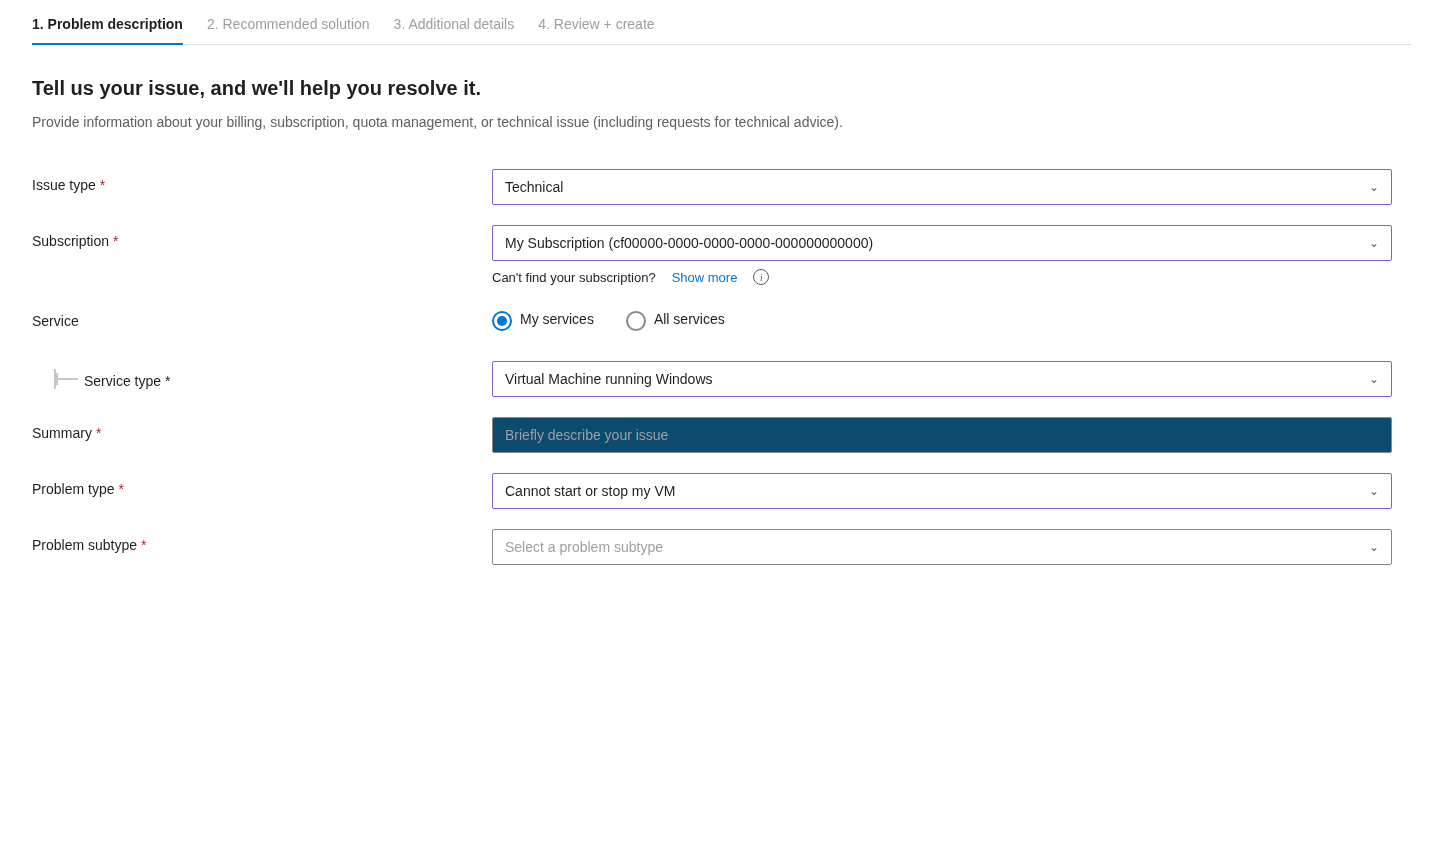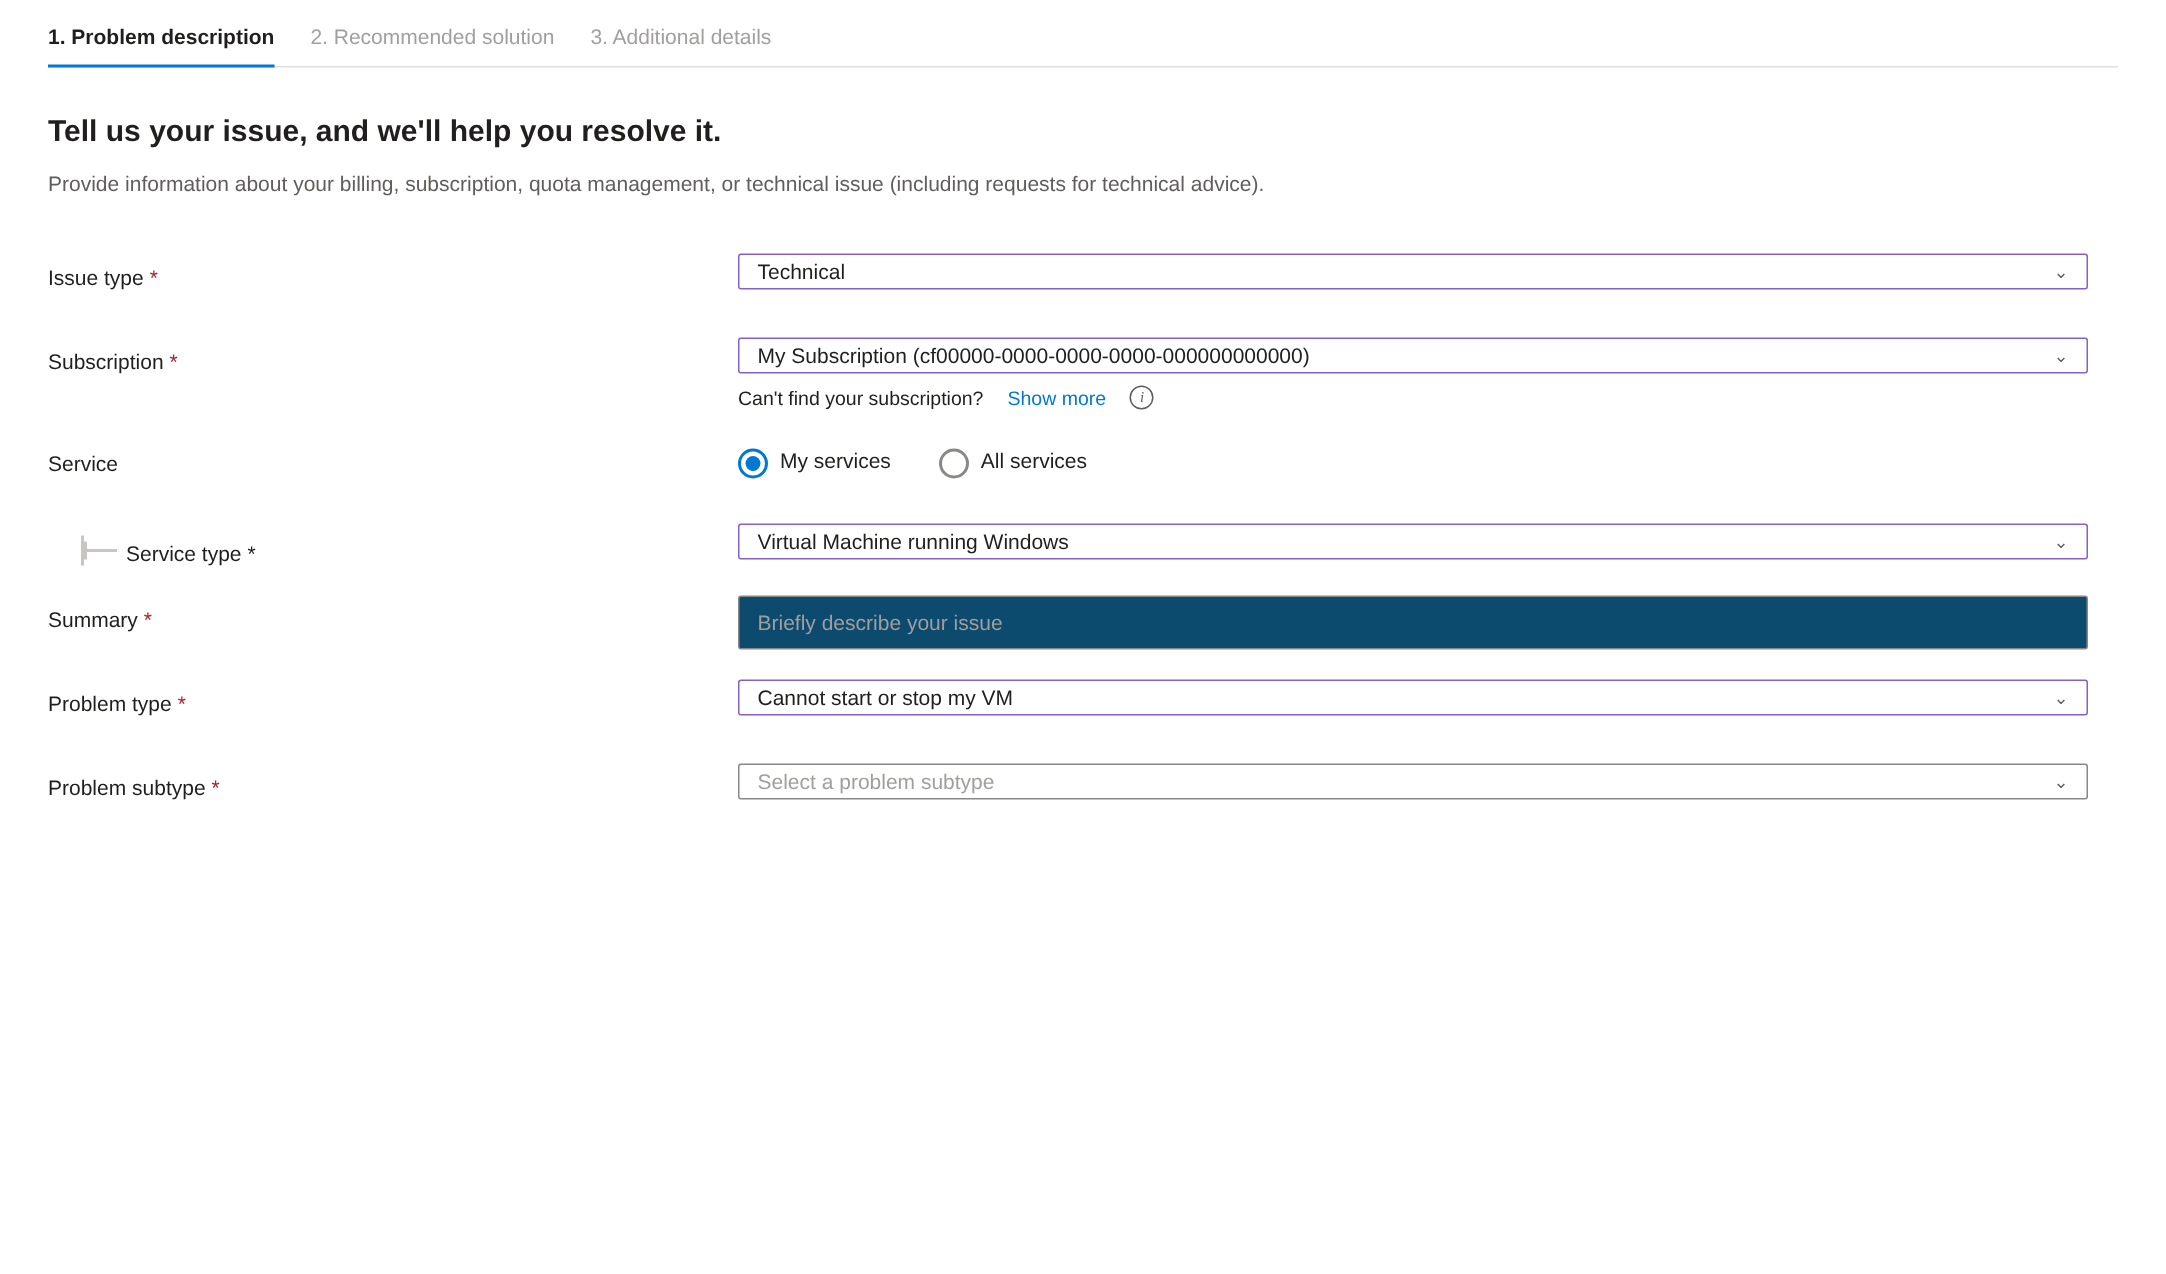--- a/index.html
+++ b/index.html
@@ -102,21 +102,21 @@
     }
 
     .form-control-area {
       flex: 1;
       max-width: 900px;
     }
 
     
     .select-box {
       width: 100%;
-      height: 24px;
+      height: 36px;
       border: 1px solid #8661c5;
       border-radius: 2px;
       background: #fff;
       display: flex;
       align-items: center;
       justify-content: space-between;
       padding: 0 12px;
       cursor: pointer;
       font-size: 14px;
       color: #201f1e;
@@ -253,20 +253,23 @@
 
   <nav class="steps-nav">
     <div class="step-item active">
       <span>1. Problem description</span>
     </div>
     <div class="step-item">
       <span>2. Recommended solution</span>
     </div>
     <div class="step-item">
       <span>3. Additional details</span>
+    </div>
+    <div class="step-item">
+      <span>4. Review + create</span>
     </div>
   </nav>
 
   <h1 class="main-title">Tell us your issue, and we'll help you resolve it.</h1>
   <p class="main-description">Provide information about your billing, subscription, quota management, or technical issue (including requests for technical advice).</p>
 
   <div class="form-row">
     <div class="form-label">
       <span>Issue type</span>
       <span class="required">*</span>

